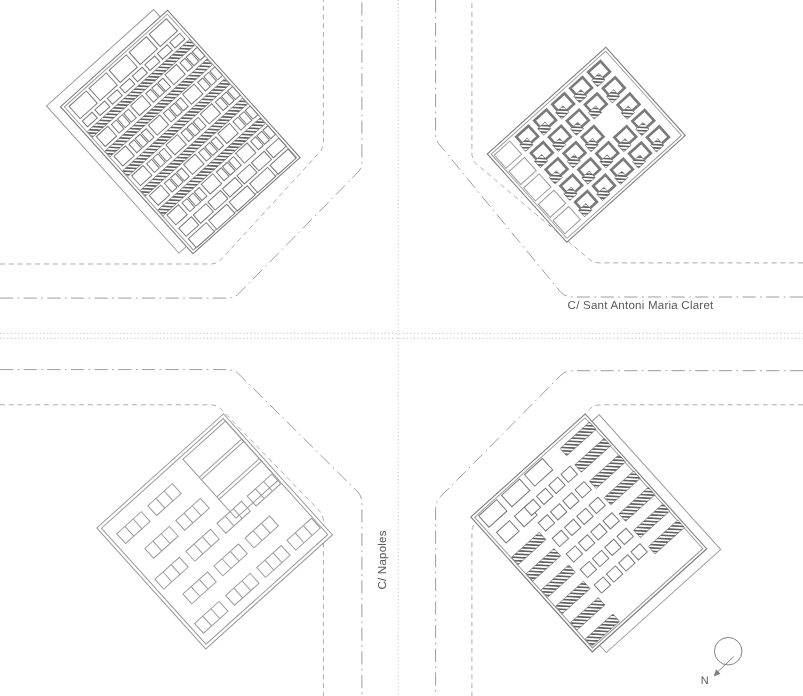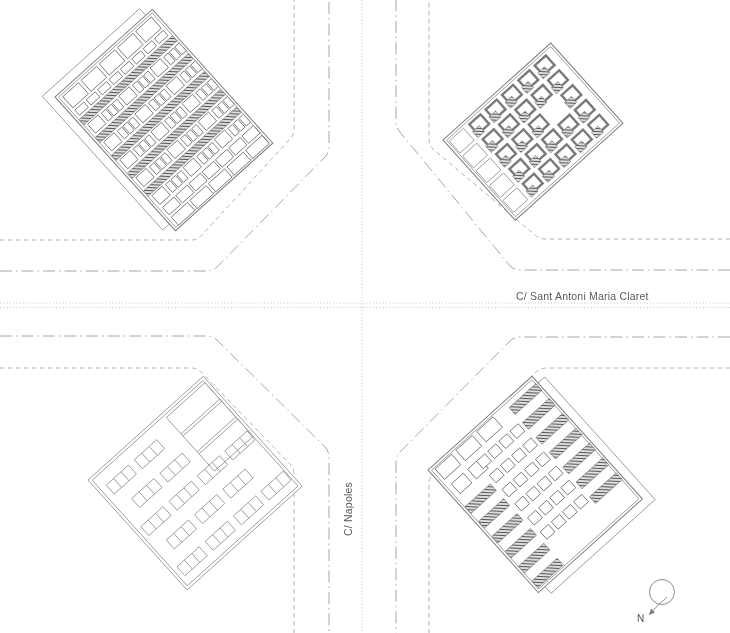--- a/index.html
+++ b/index.html
@@ -1,20 +1,20 @@
 <!DOCTYPE html>
 <html><head>
 <meta charset="utf-8">
 <style>
   html,body{margin:0;padding:0;background:#fff;}
   #stage{position:relative;width:730px;height:633px;background:#fff;overflow:hidden;
          font-family:"Liberation Sans",sans-serif;}
   #plan-svg{position:absolute;left:0;top:0;}
   .lbl{position:absolute;color:#5a5a5a;font-size:10.5px;letter-spacing:.2px;white-space:nowrap;}
-  #lbl-street-h{left:516px;top:290px;}
+  #lbl-street-h{left:516px;top:272px;}
   #lbl-street-v{left:342px;top:536px;transform:rotate(-90deg);transform-origin:0 0;}
   
   .ln{fill:none;stroke-width:.9;}
   .dot{stroke:#bdbdbd;stroke-dasharray:1 2.3;}
   .dash{stroke:#ababab;stroke-dasharray:4.5 3.5;}
   .dashdot{stroke:#9c9c9c;stroke-dasharray:12 4 1.5 4;}
   
   .b-light{fill:none;stroke:#9b9b9b;stroke-width:.9;}
   .b-lightf{fill:#fff;stroke:#9b9b9b;stroke-width:.9;}
   .b-medf{fill:#fff;stroke:#7d7d7d;stroke-width:1;}

